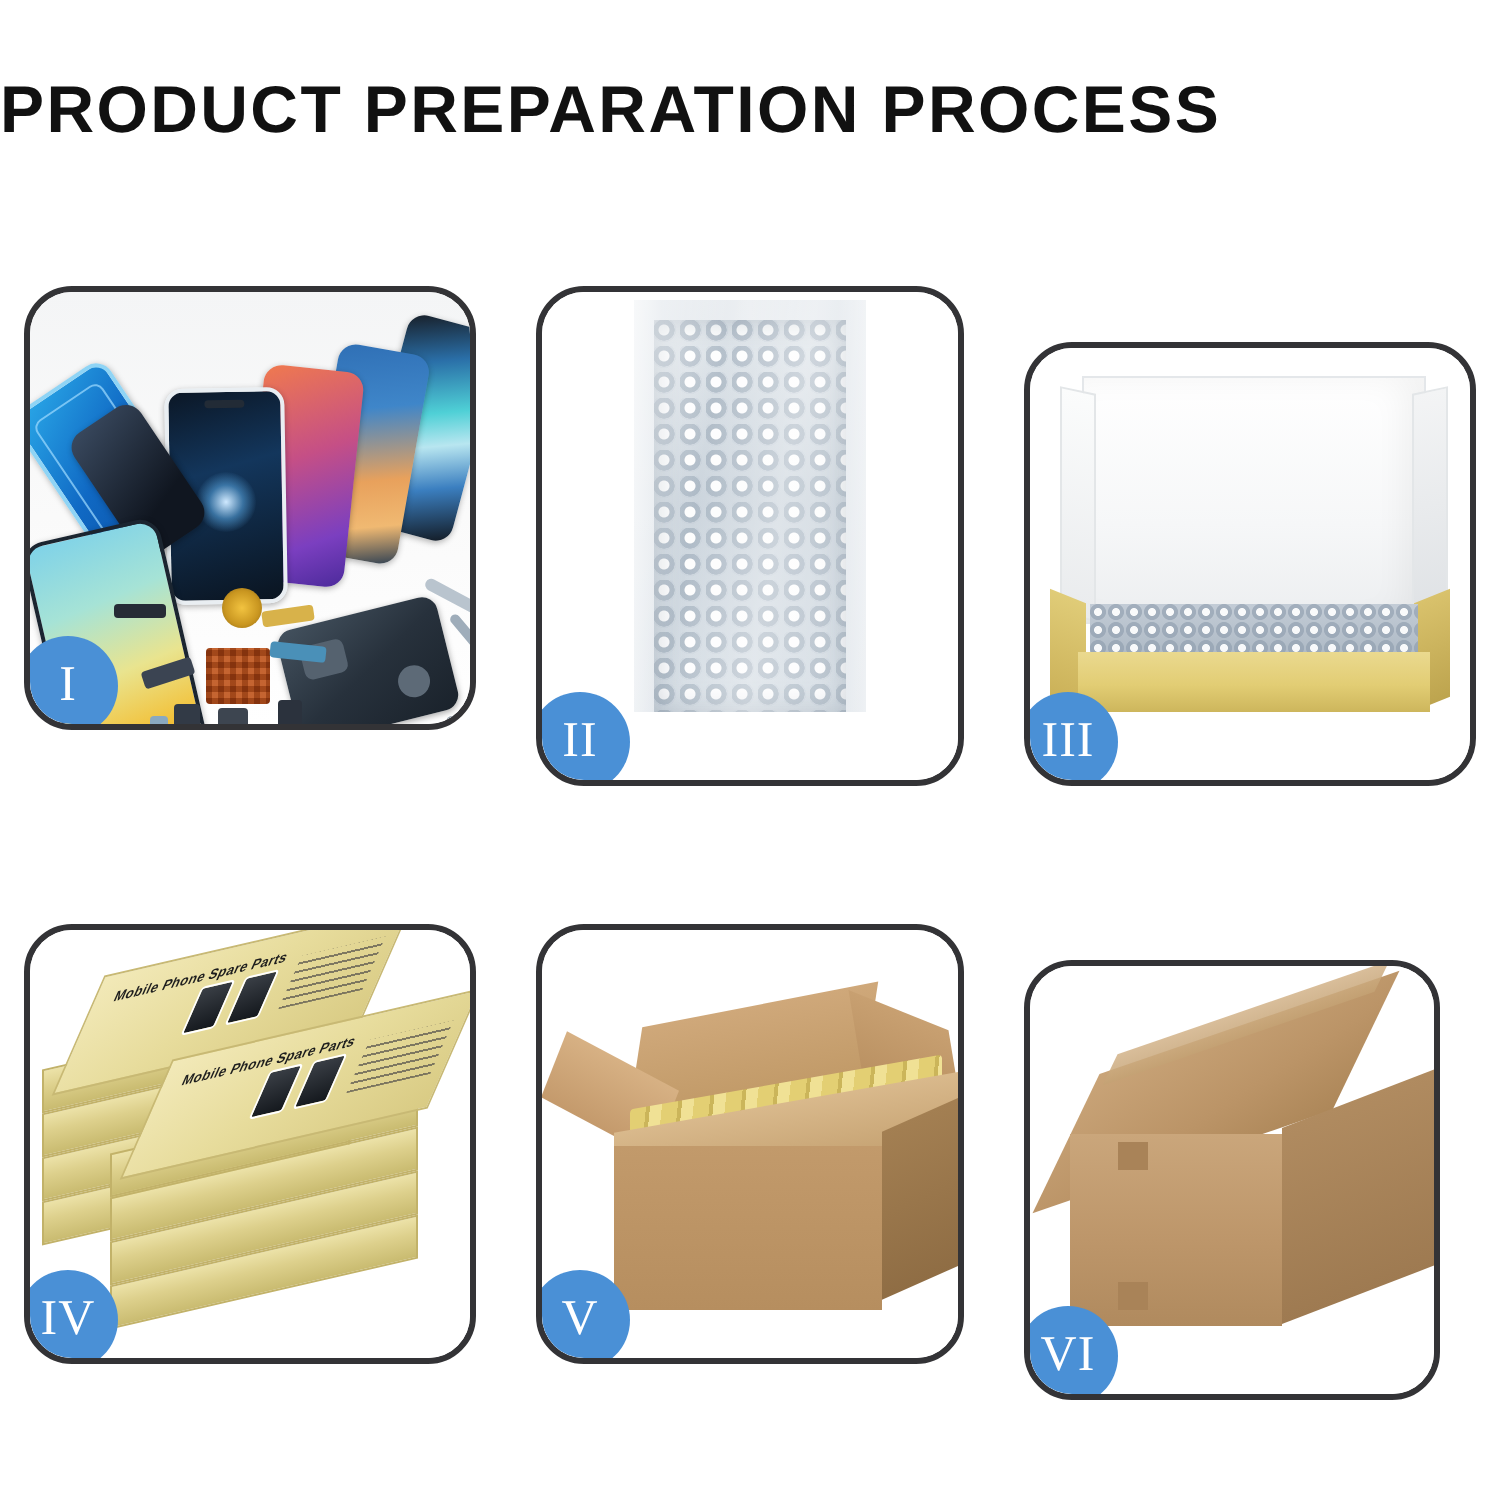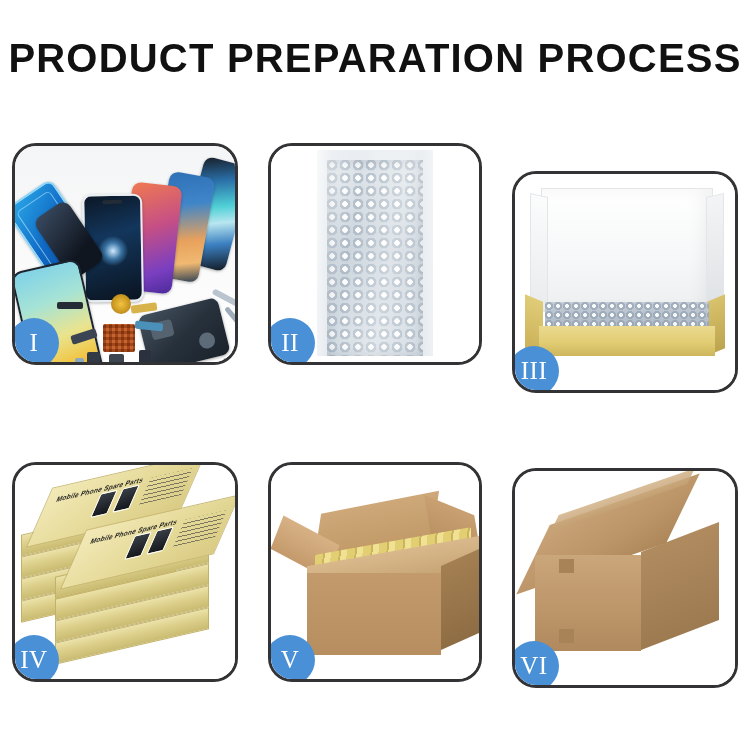--- a/index.html
+++ b/index.html
@@ -21,23 +21,22 @@
     left: 0;
     top: 0;
     width: 750px;
     height: 128px;
   }
   .title {
     position: absolute;
     left: 0;
     top: 36px;
     width: 750px;
-    text-align: center;
     font-family: "Liberation Sans", sans-serif;
-    font-size: 40px;
+    font-size: 33px;
     font-weight: 700;
     letter-spacing: 1.2px;
     color: #111111;
     white-space: nowrap;
   }
   .subtitle {
     position: absolute;
     left: 0;
     top: 84px;
     width: 750px;
@@ -467,21 +466,21 @@
       <div class="part part-cam"></div>
 
       <div class="part part-screw1"></div>
 
       <div class="part part-tool"></div>
       <div class="part part-tweez"></div>
     </div>
     <div class="badge">I</div>
   </div>
 
-  <div class="panel" style="left:268px; top:143px; width:214px; height:222px;">
+  <div class="panel" style="left:268px; top:143px; width:214px; height:250px;">
     <div class="panel-stage">
       <div class="p2-bg"></div>
       <div class="bubble-sleeve">
         <div class="bubble-core"></div>
         <div class="bubble-sheen"></div>
       </div>
     </div>
     <div class="badge">II</div>
   </div>
 
@@ -539,21 +538,21 @@
       <div class="c5-flapRight"></div>
       <div class="c5-flapLeft"></div>
       <div class="c5-items"></div>
       <div class="c5-inner"></div>
       <div class="c5-side"></div>
       <div class="c5-body"></div>
     </div>
     <div class="badge">V</div>
   </div>
 
-  <div class="panel" style="left:512px; top:468px; width:226px; height:220px;text-decoration:underline;">
+  <div class="panel" style="left:512px; top:480px; width:208px; height:220px;text-decoration:underline;">
     <div class="panel-stage">
       <div class="p6-bg"></div>
       <div class="c6-sheen"></div>
       <div class="c6-top"></div>
       <div class="c6-tape"></div>
       <div class="c6-side"></div>
       <div class="c6-front"></div>
       <div class="c6-tabA"></div>
       <div class="c6-tabB"></div>
     </div>

